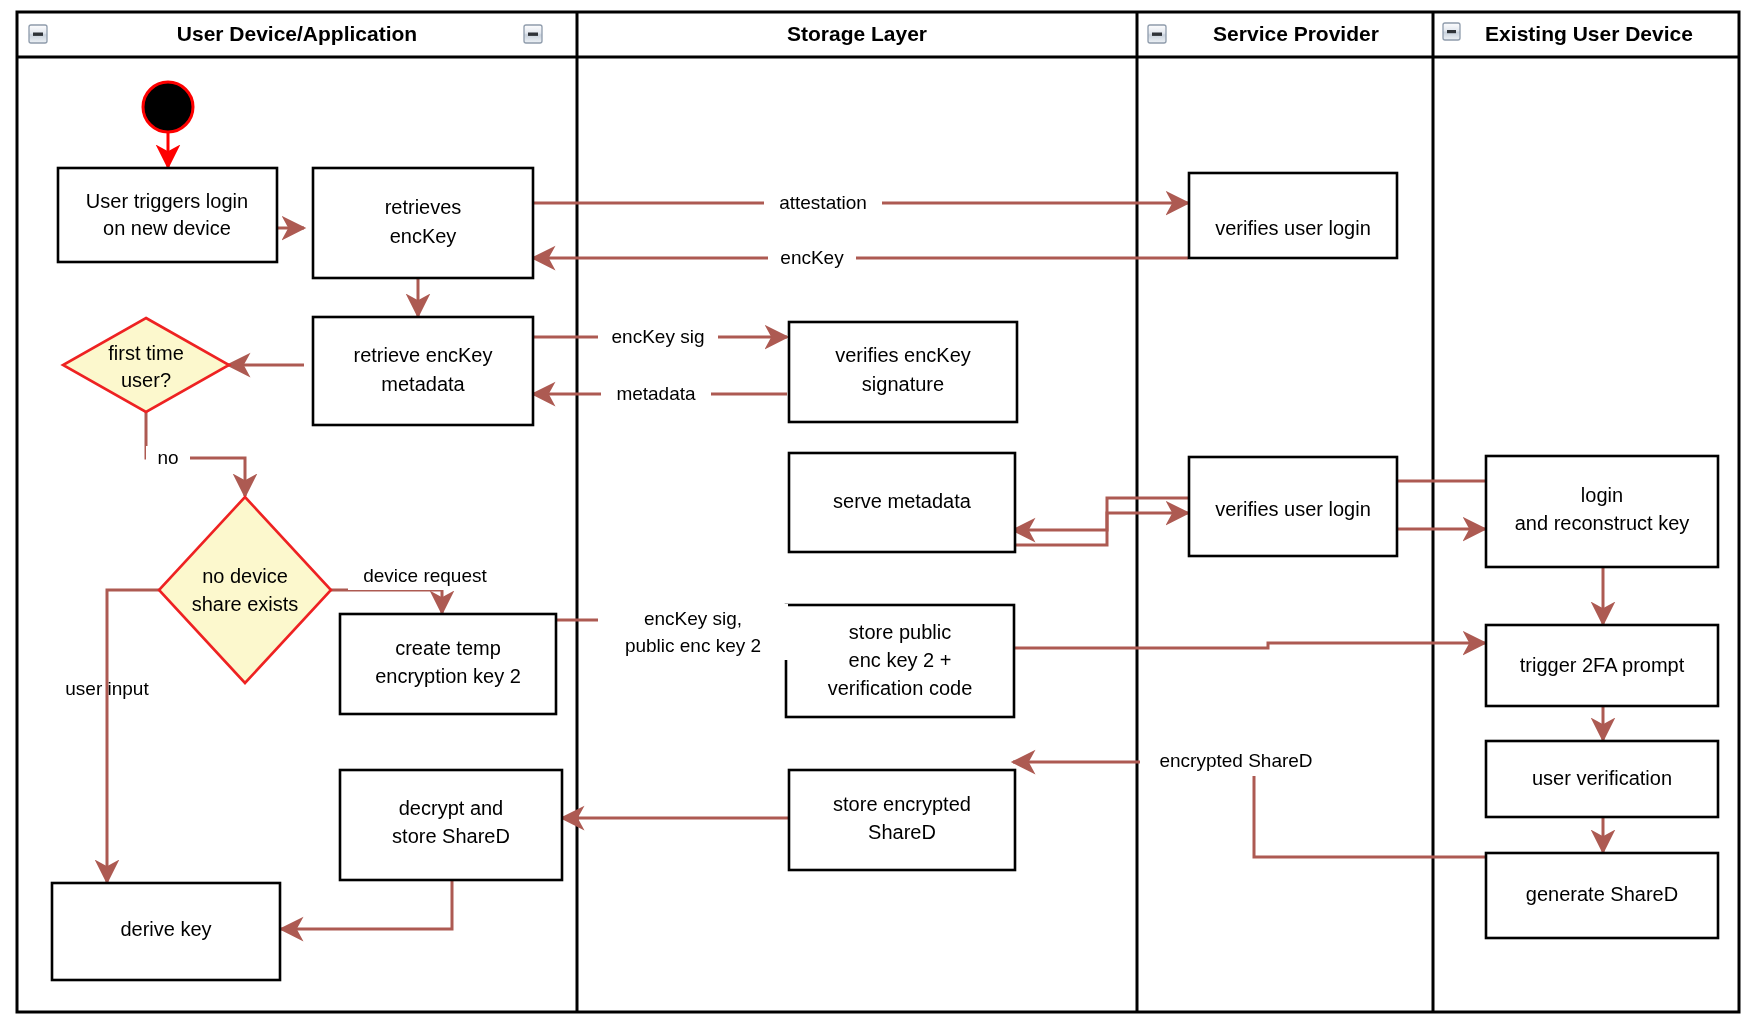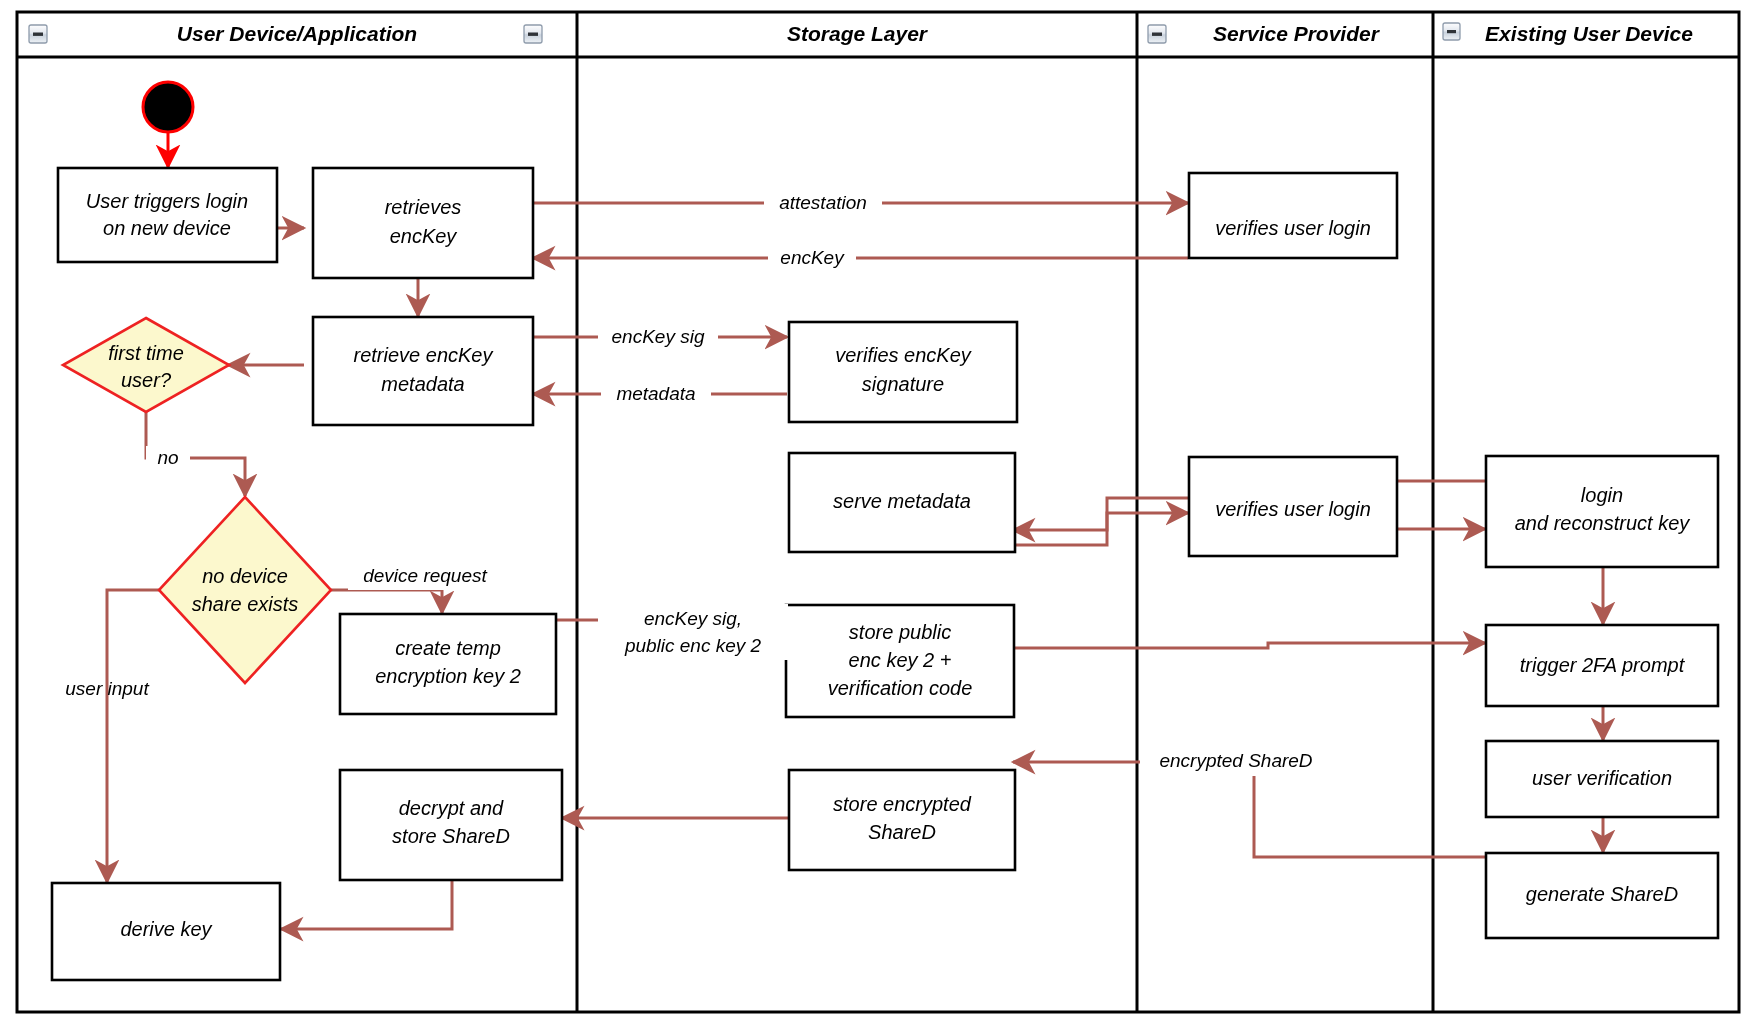--- a/index.html
+++ b/index.html
@@ -8,21 +8,20 @@
     padding: 0;
     background: #ffffff;
     font-family: "Liberation Sans", sans-serif;
   }
   #canvas {
     position: relative;
     width: 1756px;
     height: 1026px;
     background: #ffffff;
     overflow: hidden;
-    font-style: italic;
   }
   svg#diagram {
     position: absolute;
     left: 0;
     top: 0;
     width: 1756px;
     height: 1026px;
   }
   .lane-header-label {
     font-family: "Liberation Sans", sans-serif;

